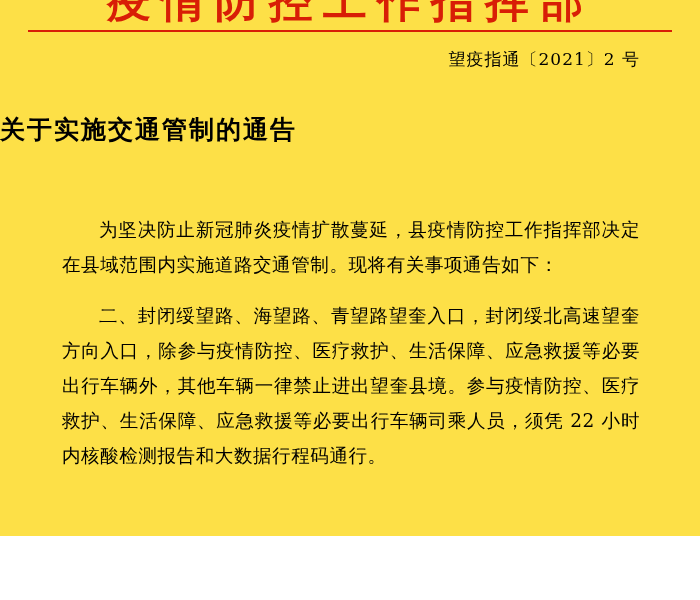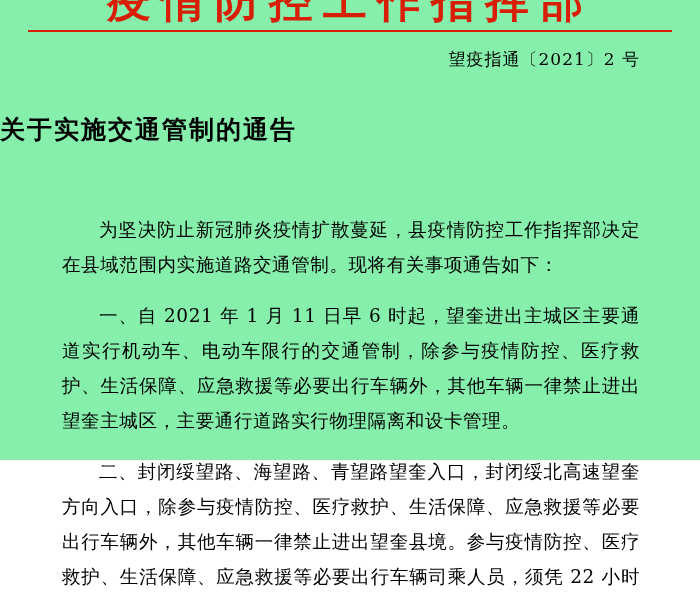--- a/index.html
+++ b/index.html
@@ -11,22 +11,22 @@
     width: 700px;
     height: 600px;
     overflow: hidden;
     font-family: "DejaVu Serif", "Liberation Serif", serif;
     color: #000000;
   }
 
   .page {
     position: relative;
     width: 700px;
-    height: 460px;
-    background: #86efac;
+    height: 536px;
+    background: #fde047;
     box-sizing: border-box;
   }
 
   
   .masthead {
     position: absolute;
     top: -28px;
     left: 0;
     width: 700px;
     text-align: center;
@@ -95,17 +95,16 @@
   <div class="masthead">疫情防控工作指挥部</div>
 
   <div class="red-rule"></div>
 
   <div class="doc-number">望疫指通〔2021〕2 号</div>
 
   <div class="doc-title">关于实施交通管制的通告</div>
 
   <div class="body-text">
     <p class="para">为坚决防止新冠肺炎疫情扩散蔓延，县疫情防控工作指挥部决定在县域范围内实施道路交通管制。现将有关事项通告如下：</p>
-    <p class="para">一、自 2021 年 1 月 11 日早 6 时起，望奎进出主城区主要通道实行机动车、电动车限行的交通管制，除参与疫情防控、医疗救护、生活保障、应急救援等必要出行车辆外，其他车辆一律禁止进出望奎主城区，主要通行道路实行物理隔离和设卡管理。</p>
     <p class="para">二、封闭绥望路、海望路、青望路望奎入口，封闭绥北高速望奎方向入口，除参与疫情防控、医疗救护、生活保障、应急救援等必要出行车辆外，其他车辆一律禁止进出望奎县境。参与疫情防控、医疗救护、生活保障、应急救援等必要出行车辆司乘人员，须凭 22 小时内核酸检测报告和大数据行程码通行。</p>
   </div>
 
 </div>
 
 </body></html>

